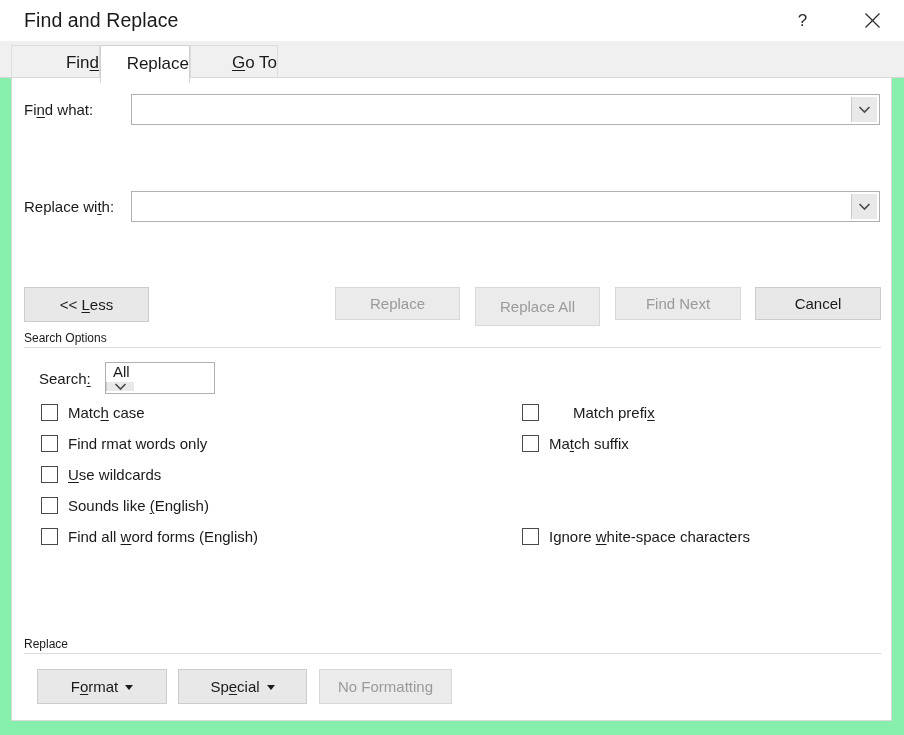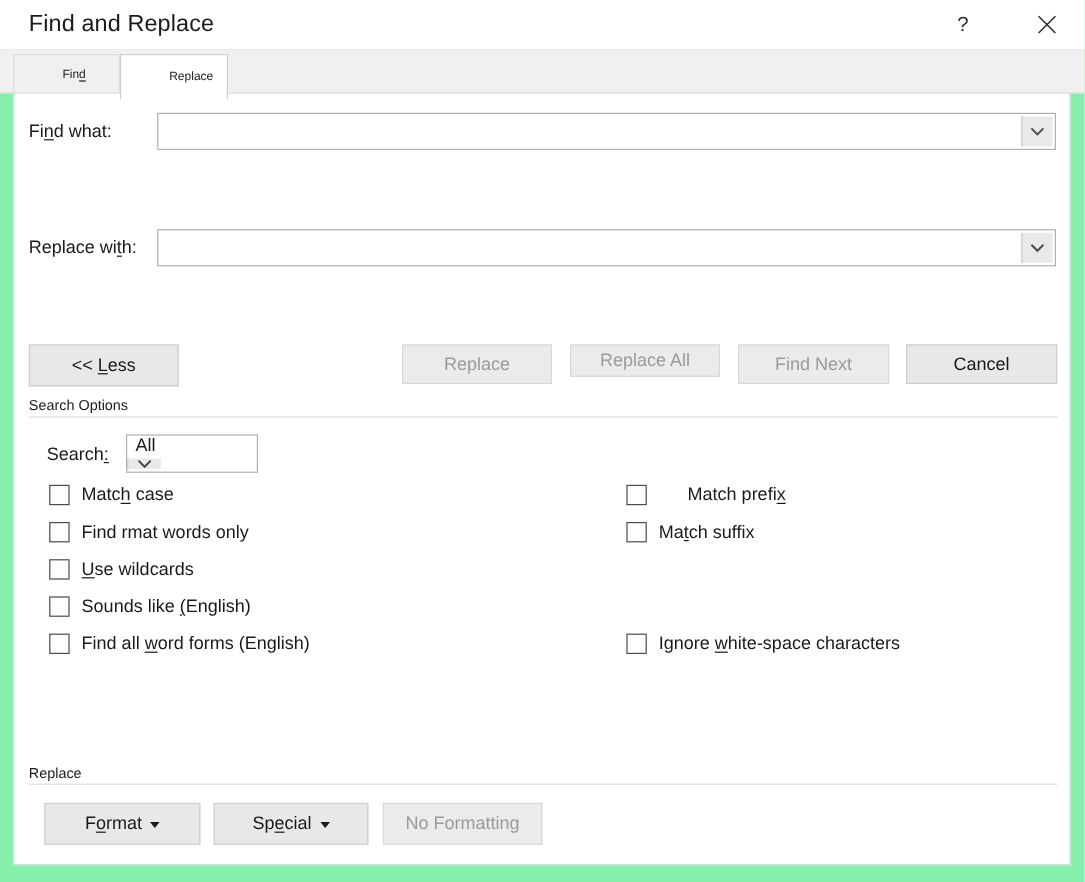--- a/index.html
+++ b/index.html
@@ -41,22 +41,22 @@
 
   
   .tabstrip {
     position: absolute; left: 0; top: 41px;
     width: 904px; height: 37px;
     background: #f0f0f0;
     border-bottom: 1px solid #d6d6d6;
   }
   .tab {
     position: absolute; top: 4px; height: 34px;
-    display: flex; align-items: center; justify-content: flex-start;
-    font-size: 10px; color: #1a1a1a;
+    display: flex; align-items: center; justify-content: flex-end;
+    font-size: 17px; color: #1a1a1a;
     background: #f0f0f0;
     border-left: 1px solid #dcdcdc;
     border-right: 1px solid #dcdcdc;
     border-top: 1px solid #dcdcdc;
     cursor: default;
     white-space: nowrap;
     padding-left: 40px;
   }
   .tab.active {
     background: #ffffff;
@@ -122,21 +122,21 @@
     color: #1a1a1a;
     display: flex; align-items: center; justify-content: center;
     cursor: default;
     white-space: nowrap;
     font-family: "Liberation Sans", sans-serif;
   }
   .btn.disabled { color: #9a9a9a; border-color: #d8d8d8; background: #ebebeb; }
 
   #btn-less       { left: 24px;  top: 287px; width: 125px; height: 35px; }
   #btn-replace    { left: 335px; top: 287px; width: 125px; height: 33px; }
-  #btn-replaceall { left: 475px; top: 287px; width: 125px; height: 27px; }
+  #btn-replaceall { left: 475px; top: 287px; width: 125px; height: 39px; }
   #btn-findnext   { left: 615px; top: 287px; width: 126px; height: 33px; }
   #btn-cancel     { left: 755px; top: 287px; width: 126px; height: 33px; }
 
   
   .group-label {
     position: absolute;
     font-size: 12px; color: #1a1a1a;
     background: #ffffff;
     padding-right: 8px;
     white-space: nowrap;
@@ -235,20 +235,23 @@
     </div>
   </div>
 
   <div class="tabstrip">
     <div class="tab" id="tab-find">
       <span>Fin<u>d</u></span>
     </div>
     <div class="tab active" id="tab-replace">
       <span>Replace</span>
     </div>
+    <div class="tab" id="tab-goto">
+      <span><u>G</u>o To</span>
+    </div>
   </div>
 
   <div class="panel"></div>
 
   <div class="lbl" style="left:24px; top:101px;">
     <span>Fi<u>n</u>d what:</span>
   </div>
   <div class="combo" id="combo-find">
     <input class="field" type="text" value="" style="">
     <div class="drop">

